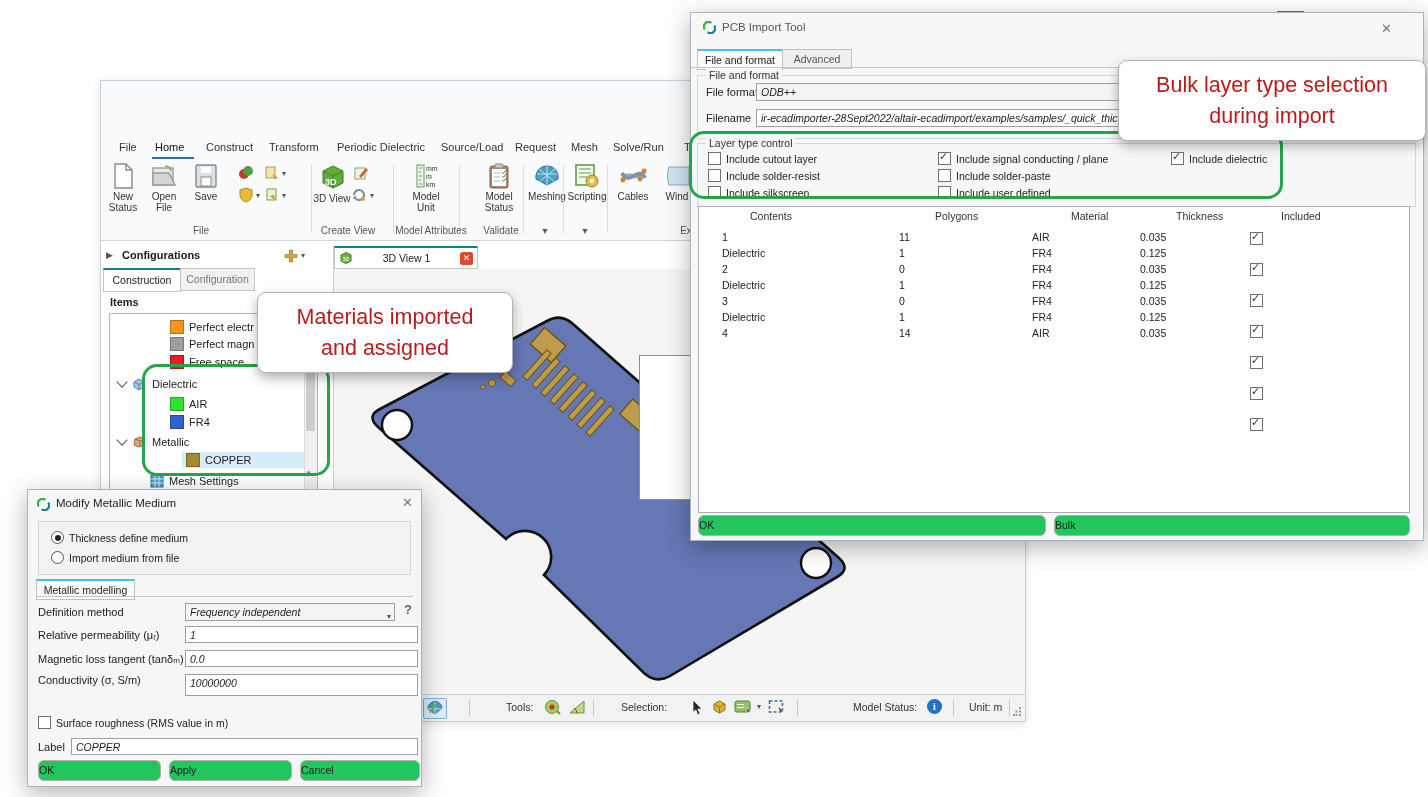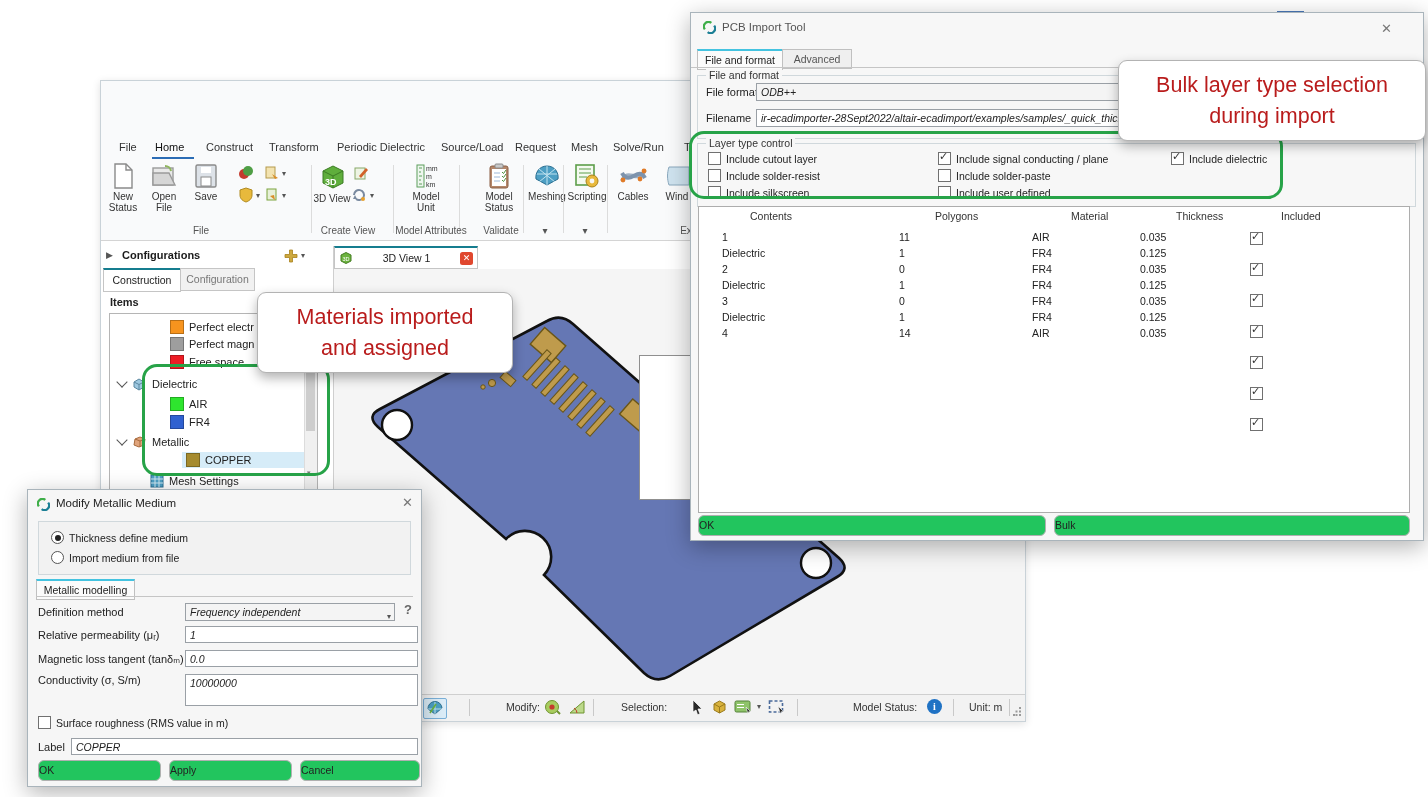--- a/index.html
+++ b/index.html
@@ -368,21 +368,21 @@
 
     <div id="statusbar" class="abs">
       <div class="abs" style="left:322px;top:3px;width:22px;height:19px;border:1px solid #7ab0d8;background:#dcedf8;border-radius:2px">
         <svg width="20" height="17" viewBox="0 0 20 17" style="margin:1px">
             <path d="M3 9 a7 7 0 0 1 14 -1 l-7 6z" fill="#4d9fc4" stroke="#2c6f91"></path>
             <path d="M10 2 v12 M3 9 h14" stroke="#bfe2ef" stroke-width="1"></path>
             <path d="M5 13 l6 -9" stroke="#6cb33f" stroke-width="1.6"></path>
           </svg>
       </div>
       <div class="ssep" style="left:368px"></div>
-      <span class="abs" style="left:405px;top:6px">Modify:</span>
+      <span class="abs" style="left:405px;top:6px">Tools:</span>
       <svg class="abs" style="left:443px;top:4px" width="17" height="17" viewBox="0 0 17 17">
           <circle cx="8" cy="8" r="6.5" fill="#a8cc5e" stroke="#6f9430"></circle>
           <circle cx="8" cy="8" r="2.6" fill="#c43b2e"></circle>
           <path d="M13 12 l3 3" stroke="#6f9430" stroke-width="2"></path>
         </svg>
       <svg class="abs" style="left:467px;top:4px" width="18" height="17" viewBox="0 0 18 17">
           <path d="M2 14 L16 2 L16 14z" fill="#bcd98a" stroke="#6f9430"></path>
           <path d="M9 14 a6 6 0 0 0 -3 -5" fill="none" stroke="#c43b2e"></path>
         </svg>
       <div class="ssep" style="left:492px"></div>
@@ -459,21 +459,21 @@
     </div>
     <span class="abs" style="left:376px;top:112px;font-size:13px;font-weight:bold;color:#666">?</span>
 
     <span class="abs" style="left:10px;top:139px">Relative permeability (μᵣ)</span>
     <div class="field" style="left:157px;top:136px;width:233px;height:17px">1</div>
 
     <span class="abs" style="left:10px;top:163px">Magnetic loss tangent (tanδₘ)</span>
     <div class="field" style="left:157px;top:160px;width:233px;height:17px">0.0</div>
 
     <span class="abs" style="left:10px;top:184px">Conductivity (σ, S/m)</span>
-    <div class="field" style="left:157px;top:184px;width:233px;height:32px">10000000</div>
+    <div class="field" style="left:157px;top:184px;width:233px;height:22px">10000000</div>
 
     <div class="cbrow" style="left:10px;top:226px">
       <span class="cb"></span>
       <span>Surface roughness (RMS value in m)</span>
     </div>
 
     <span class="abs" style="left:10px;top:251px">Label</span>
     <div class="field" style="left:43px;top:248px;width:347px;height:17px">COPPER</div>
 
     <div class="wbtn" style="left:10px;top:270px;width:121px">OK</div>

